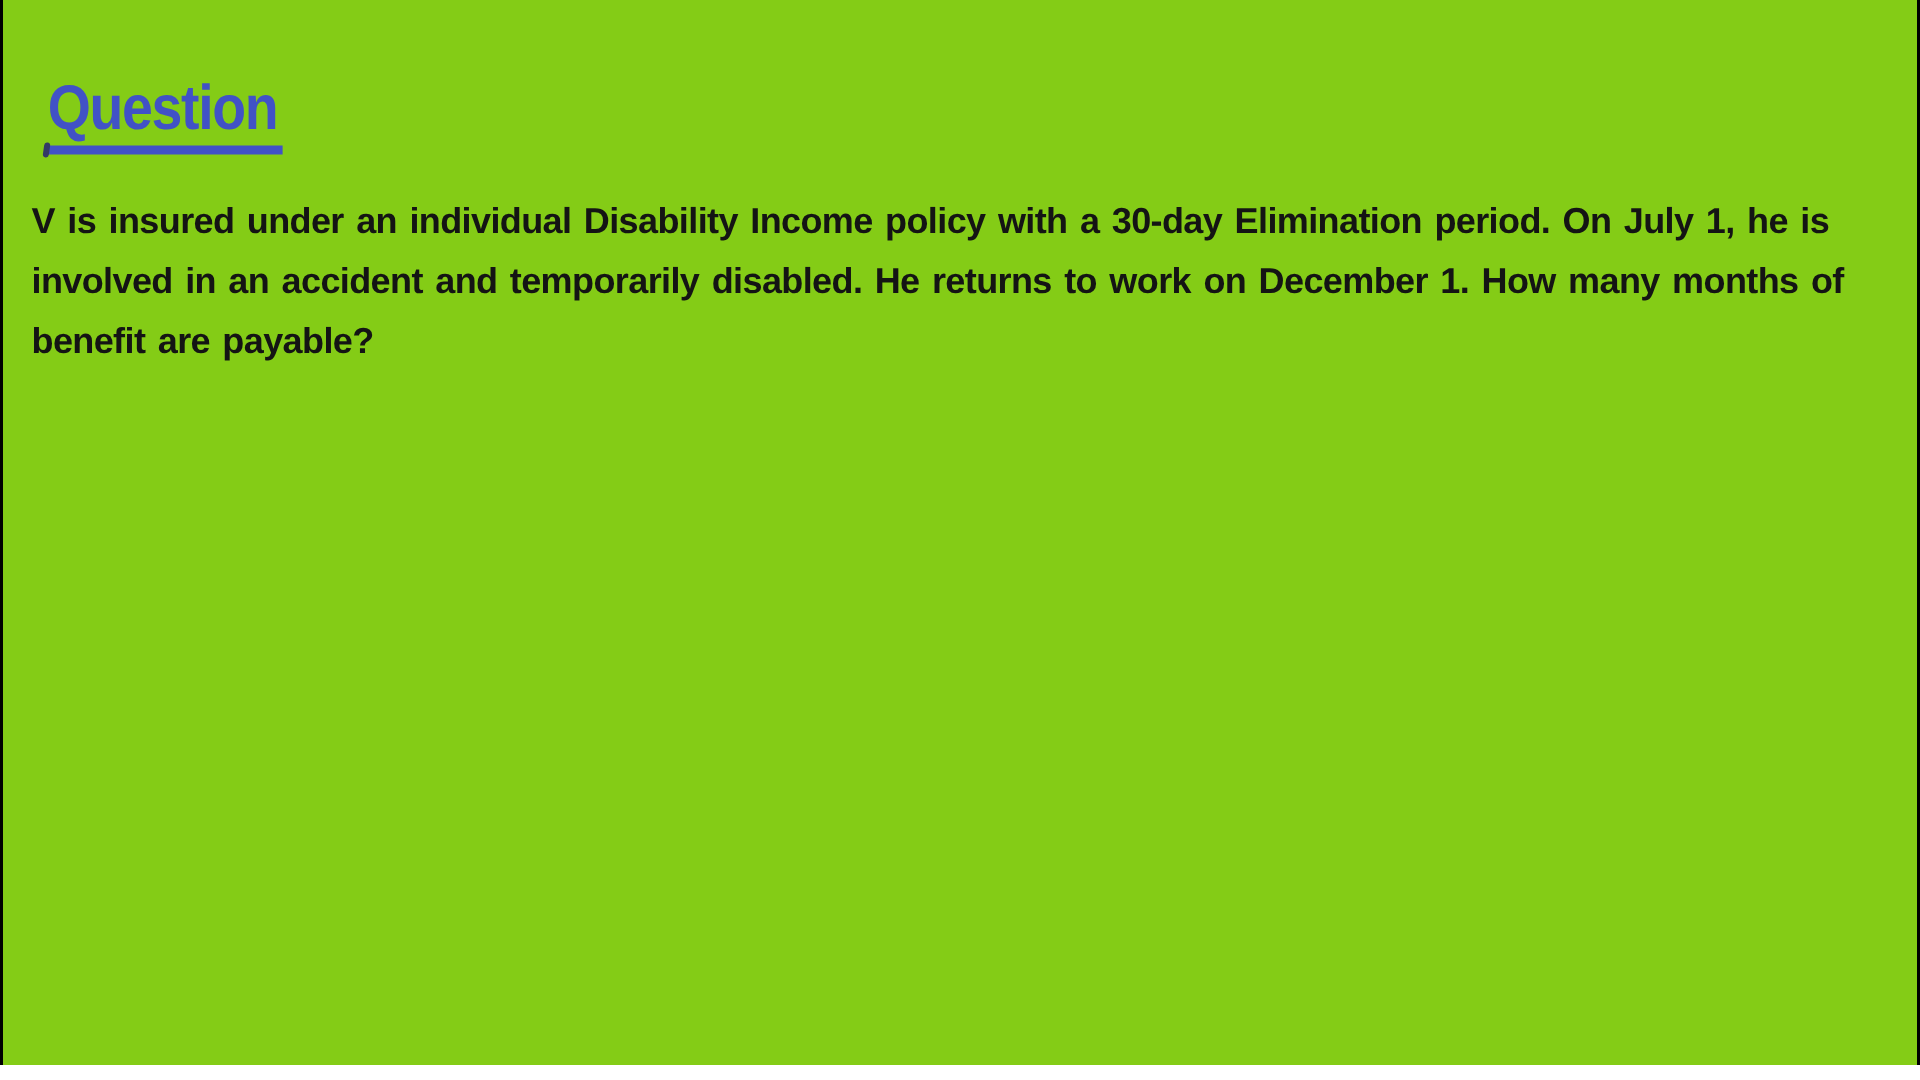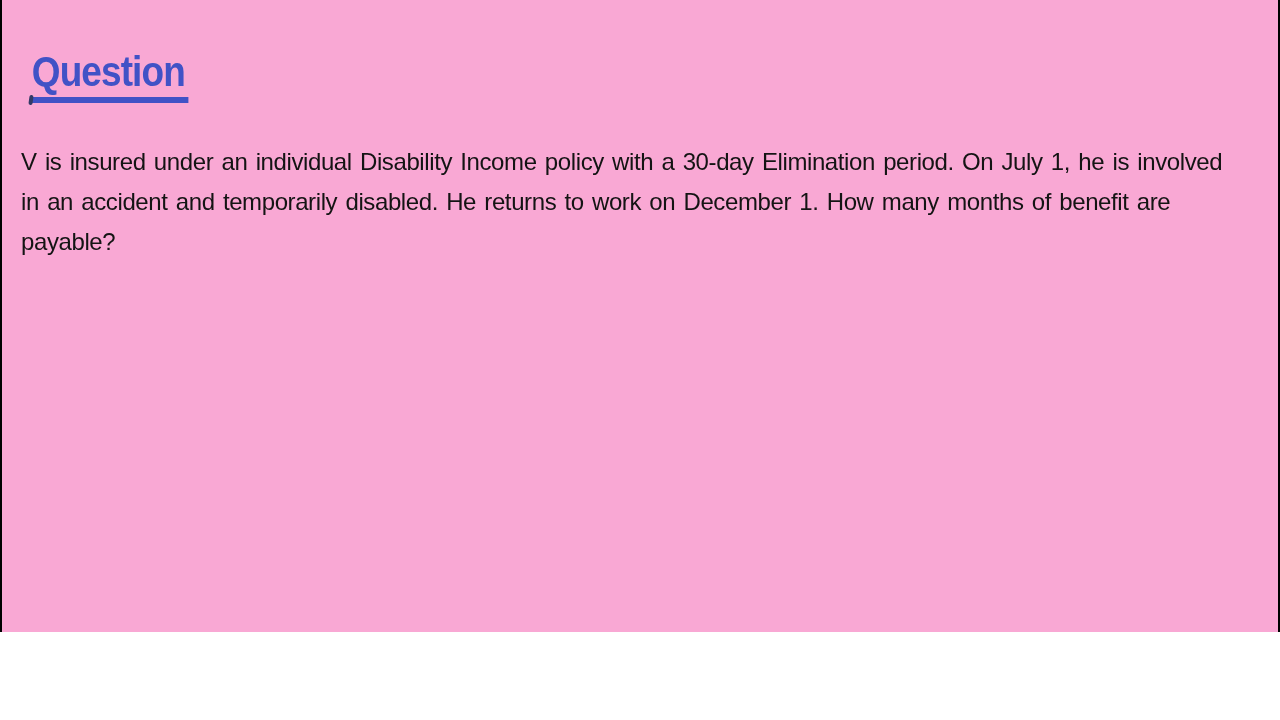--- a/index.html
+++ b/index.html
@@ -8,22 +8,22 @@
     width: 1280px;
     height: 720px;
     overflow: hidden;
     background: #ffffff;
     font-family: "Liberation Sans", "DejaVu Sans", sans-serif;
   }
 
   .slide {
     position: relative;
     width: 1280px;
-    height: 632px;
-    background: #f9a8d4;
+    height: 710px;
+    background: #84cc16;
   }
 
   
   .edge-line {
     position: absolute;
     top: 0;
     bottom: 0;
     width: 2px;
     background: #000000;
   }
@@ -60,26 +60,25 @@
     border-radius: 2px;
     transform: rotate(8deg);
   }
 
   .question-text {
     position: absolute;
     left: 21px;
     top: 128px;
     width: 1222px;
     font-size: 24px;
-    font-weight: 400;
+    font-weight: 700;
     letter-spacing: -0.4px;
     word-spacing: 2px;
     line-height: 40px;
     color: #141414;
-    margin-top: 14px;
   }
 </style>
 </head>
 <body>
 
 <div class="slide">
 
   <div class="edge-line left"></div>
   <div class="edge-line right"></div>
 

